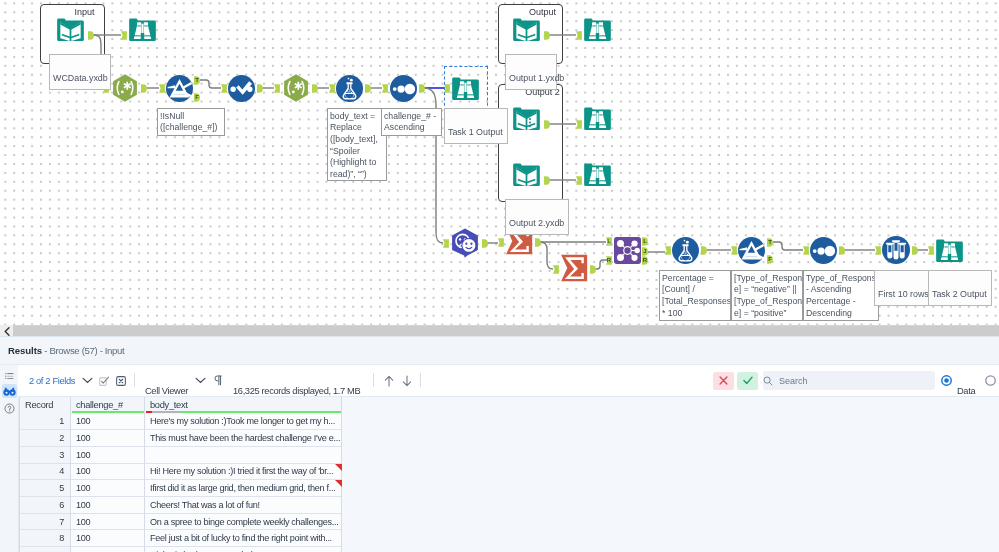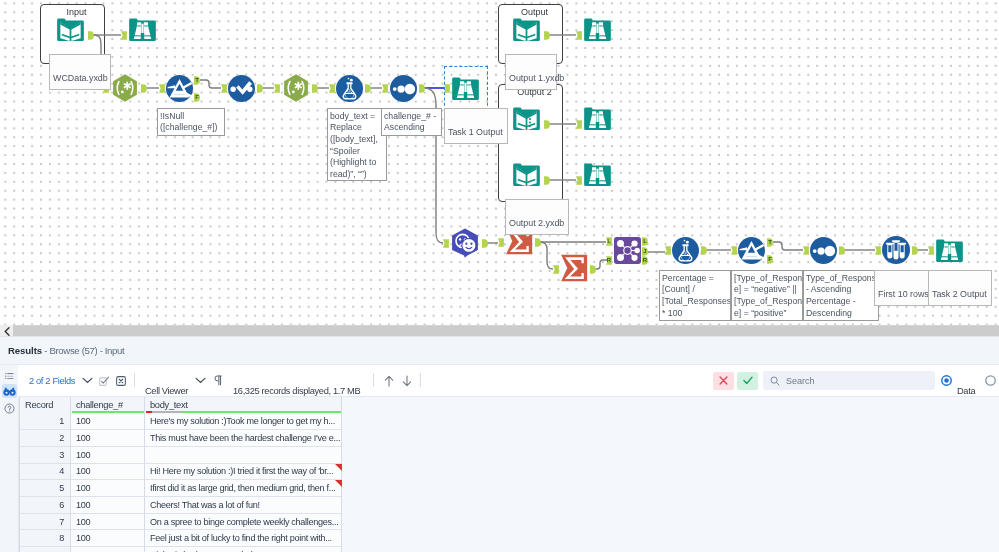--- a/index.html
+++ b/index.html
@@ -17,21 +17,21 @@
           background-position:4.3px 2.4px;
           overflow:hidden;}
   .node{position:absolute;line-height:0;}
   .ann{position:absolute;border:1px solid #9a9a9a;background:#fff;
        font-size:8.7px;line-height:11.7px;color:#4a5462;padding:1.5px 0 0 2px;
        box-sizing:border-box;overflow:hidden;white-space:pre;}
   .lbl{position:absolute;border:1px solid #b8b8b8;background:#fdfdfd;
        font-size:8.9px;line-height:13px;color:#4c5462;padding:17px 3px;
        box-sizing:border-box;white-space:nowrap;height:15px;}
   .cont{position:absolute;border:1.5px solid #3f3f3f;border-radius:4px;background:#fff;}
-  .cont-title{position:absolute;top:2px;left:4px;width:100%;text-align:center;
+  .cont-title{position:absolute;top:2px;left:12px;width:100%;text-align:center;
               font-size:9px;line-height:11px;color:#33383f;}
   .sel{position:absolute;border:1px dashed #2f7fd6;}
   .port{position:absolute;line-height:0;}
   .wire{position:absolute;left:0;top:0;overflow:visible;pointer-events:none;}
 
   
   #results{position:absolute;left:0;top:325px;width:999px;height:227px;background:#f4f7fb;}
   #splitter{position:absolute;left:0;top:0;width:999px;height:11px;
             background:#cccccc;border-top:1px solid #d4d4d4;box-sizing:border-box;}
   #splitter .collapse{position:absolute;left:0;top:-1px;width:13px;height:12px;
@@ -643,21 +643,21 @@
       <div class="tb-item" style="left:719px">
         <div style="width:21px;height:18px;background:#d3f1e0;border-radius:2.5px;display:flex;
                     align-items:center;justify-content:center">
           <svg width="10" height="9" viewBox="0 0 11 10">
             <path d="M1 5.1 L4.1 8.3 L10 1.3" fill="none" stroke="#17a05e" stroke-width="1.5" stroke-linecap="round" stroke-linejoin="round"></path>
           </svg>
         </div>
       </div>
       <div class="tb-item" style="left:745px">
         <div style="width:172px;height:19px;background:#eef1f7;border-radius:3px;display:flex;
-                    align-items:center;padding-left:7px;box-sizing:border-box">
+                    align-items:center;box-sizing:border-box">
           <svg width="10" height="10" viewBox="0 0 12 12">
             <circle cx="4.9" cy="4.9" r="3.7" fill="none" stroke="#7a8696" stroke-width="1.15"></circle>
             <path d="M7.6 7.6 L10.9 10.9" stroke="#7a8696" stroke-width="1.15" stroke-linecap="round"></path>
           </svg>
           <span style="font-size:9px;color:#6d798a;margin-left:6px">Search</span>
         </div>
       </div>
       <div class="tb-item" style="left:923px">
         <svg width="11" height="11" viewBox="0 0 12 12">
           <circle cx="6" cy="6" r="5.15" fill="none" stroke="#1f72d4" stroke-width="1.6"></circle>

